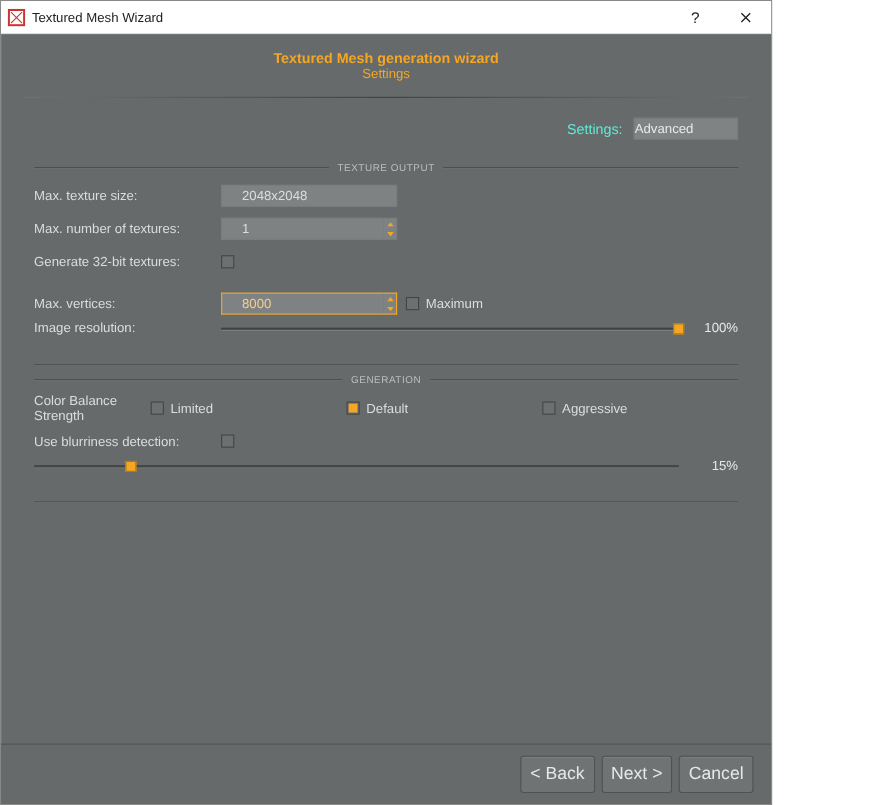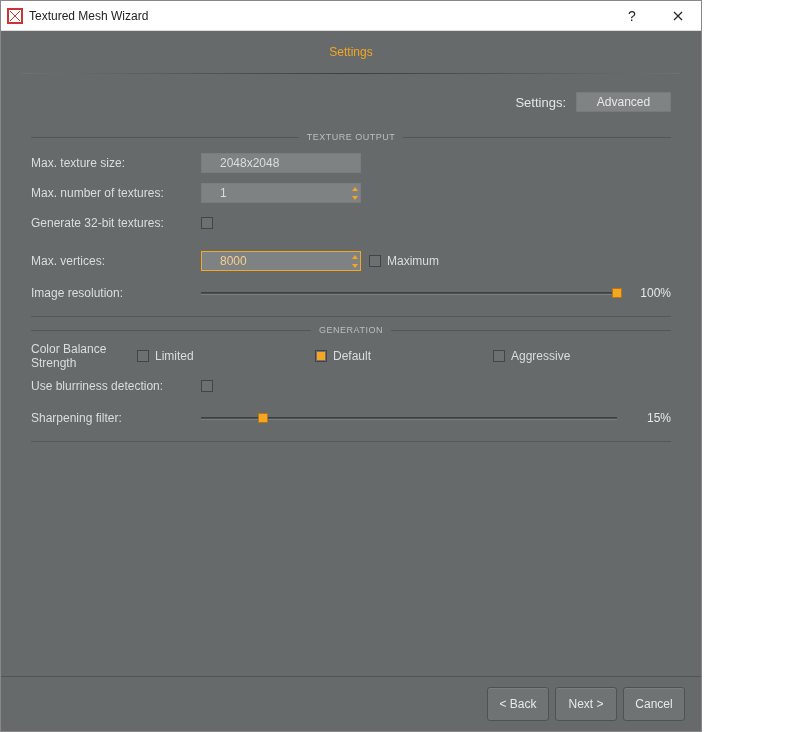--- a/index.html
+++ b/index.html
@@ -74,27 +74,27 @@
     font-size:12px;
     overflow:hidden;
   }
   .settings-row {
     display:flex;
     justify-content:flex-end;
     align-items:center;
     gap:10px;
     padding:18px 0 12px 0;
   }
-  .settings-row .lbl { color:#e5e5e5; font-size:13px;}
+  .settings-row .lbl { color:#5eead4; font-size:13px;}
   .settings-row .dd {
     background:#808384;
     color:#e8e8e8;
     width:95px;
     height:20px;
-    display:flex;align-items:center;justify-content:center;
+    display:flex;align-items:center;
     font-size:12px;
     border:1px solid #7a7a7a;
   }
   .section {
     margin-top:8px;
   }
   .section-title {
     display:flex;
     align-items:center;
     gap:8px;
@@ -179,21 +179,20 @@
   }
   .opt {
     display:flex;
     align-items:center;
     margin-right:8px;
     width:170px;
   }
   .opt .olabel { color:#dcdcdc; font-size:12px; }
   .slider-row {
     display:flex;
-    align-items:center;
     height:34px;
   }
   .slider-row .label { width:170px; }
   .slider-row .track-wrap {
     flex:1;
     position:relative;
     height:16px;
     display:flex;
     align-items:center;
   }
@@ -233,21 +232,21 @@
     gap:6px;
     background:#666a6b;
   }
   .btn {
     min-width:62px;
     height:22px;
     background:#6f7374;
     border:1px solid #4f5253;
     border-radius:3px;
     color:#e8e8e8;
-    font-size:12px;
+    font-size:16px;
     display:flex;
     align-items:center;
     justify-content:center;
     padding:16px 8px;
     box-shadow:inset 0 1px 0 rgba(255,255,255,0.08);
   }
 </style>
 </head>
 <body>
 
@@ -263,20 +262,21 @@
     <div class="tb-btn">?</div>
     <div class="tb-btn">
       <svg width="10" height="10" viewBox="0 0 10 10">
           <path d="M1 1 L9 9 M9 1 L1 9" stroke="#222" stroke-width="1.2"></path>
         </svg>
     </div>
   </div>
 
   <div class="client">
     <div class="header">
+      <div class="h1">Textured Mesh generation wizard</div>
       <div class="h2">Settings</div>
     </div>
     <div class="hr-top"></div>
 
     <div class="body">
 
       <div class="settings-row">
         <span class="lbl">Settings:</span>
         <div class="dd">
           <span>Advanced</span>
@@ -377,21 +377,20 @@
               <span class="checkbox"></span>
               <span class="olabel">Aggressive</span>
             </div>
           </div>
         </div>
         <div class="form-row">
           <div class="label">Use blurriness detection:</div>
           <span class="checkbox"></span>
         </div>
         <div class="slider-row">
-          <div class="label">Sharpening filter:</div>
           <div class="track-wrap">
             <div class="track"></div>
             <div class="handle" style="left:15%"></div>
           </div>
           <div class="value">15%</div>
         </div>
         <div class="hr-sep"></div>
       </div>
 
     </div>

